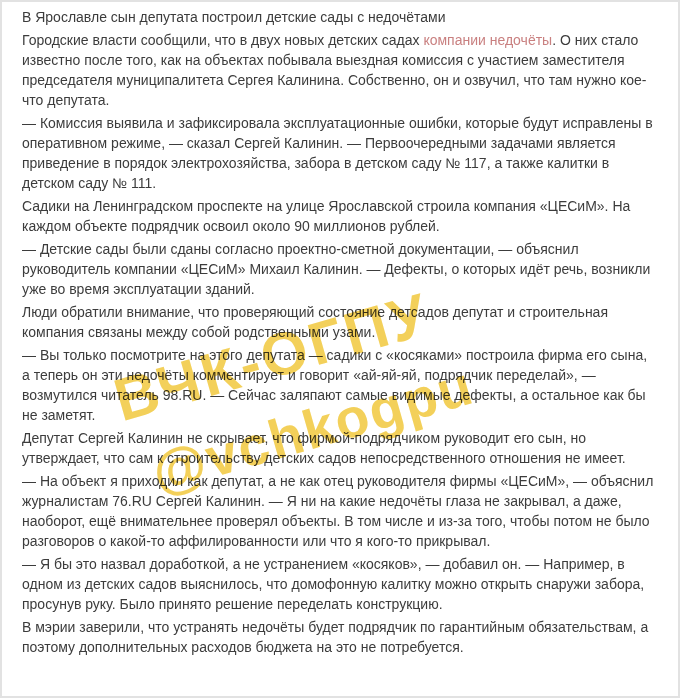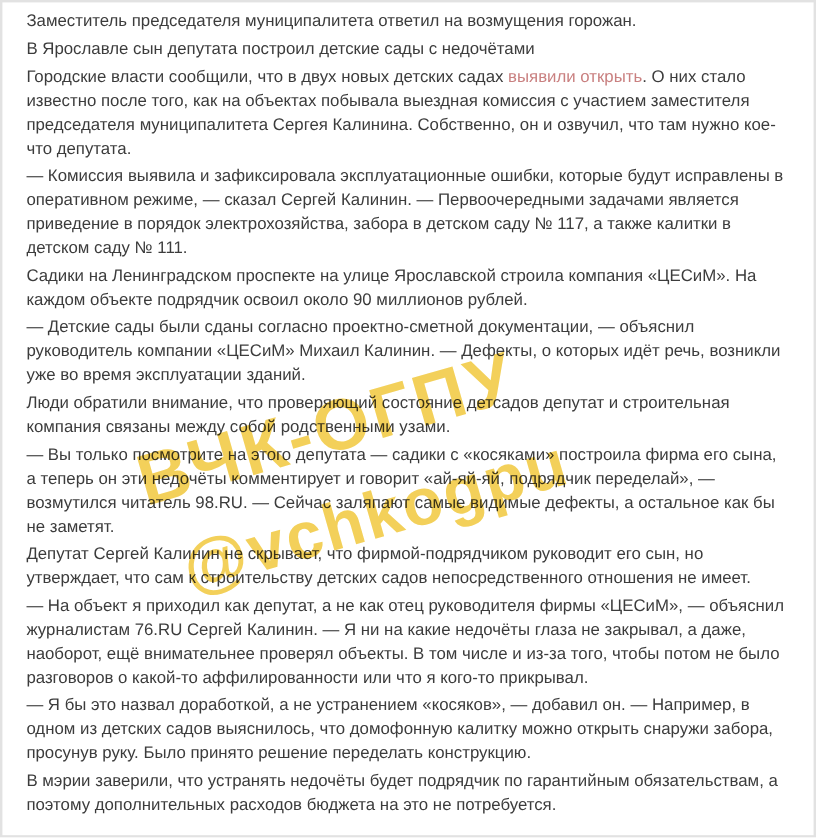--- a/index.html
+++ b/index.html
@@ -56,23 +56,22 @@
     letter-spacing: 2px;
     margin-top: 14px;
     margin-left: 16px;
   }
 </style>
 </head>
 <body>
 
 <div class="page">
   <div class="content">
-    <p>Заместитель председателя муниципалитета ответил на возмущения горожан.</p>
     <p>В Ярославле сын депутата построил детские сады с недочётами</p>
-    <p><span>Городские власти сообщили, что в двух новых детских садах </span><a class="inline-link">выявили открыть</a><span>. О них стало известно после того, как на объектах побывала выездная комиссия с участием заместителя председателя муниципалитета Сергея Калинина. Собственно, он и озвучил, что там нужно кое-что депутата.</span></p>
+    <p><span>Городские власти сообщили, что в двух новых детских садах </span><a class="inline-link">компании недочёты</a><span>. О них стало известно после того, как на объектах побывала выездная комиссия с участием заместителя председателя муниципалитета Сергея Калинина. Собственно, он и озвучил, что там нужно кое-что депутата.</span></p>
     <p>— Комиссия выявила и зафиксировала эксплуатационные ошибки, которые будут исправлены в оперативном режиме, — сказал Сергей Калинин. — Первоочередными задачами является приведение в порядок электрохозяйства, забора в детском саду № 117, а также калитки в детском саду № 111.</p>
     <p>Садики на Ленинградском проспекте на улице Ярославской строила компания «ЦЕСиМ». На каждом объекте подрядчик освоил около 90 миллионов рублей.</p>
     <p>— Детские сады были сданы согласно проектно-сметной документации, — объяснил руководитель компании «ЦЕСиМ» Михаил Калинин. — Дефекты, о которых идёт речь, возникли уже во время эксплуатации зданий.</p>
     <p>Люди обратили внимание, что проверяющий состояние детсадов депутат и строительная компания связаны между собой родственными узами.</p>
     <p>— Вы только посмотрите на этого депутата — садики с «косяками» построила фирма его сына, а теперь он эти недочёты комментирует и говорит «ай-яй-яй, подрядчик переделай», — возмутился читатель 98.RU. — Сейчас заляпают самые видимые дефекты, а остальное как бы не заметят.</p>
     <p>Депутат Сергей Калинин не скрывает, что фирмой-подрядчиком руководит его сын, но утверждает, что сам к строительству детских садов непосредственного отношения не имеет.</p>
     <p>— На объект я приходил как депутат, а не как отец руководителя фирмы «ЦЕСиМ», — объяснил журналистам 76.RU Сергей Калинин. — Я ни на какие недочёты глаза не закрывал, а даже, наоборот, ещё внимательнее проверял объекты. В том числе и из-за того, чтобы потом не было разговоров о какой-то аффилированности или что я кого-то прикрывал.</p>
     <p>— Я бы это назвал доработкой, а не устранением «косяков», — добавил он. — Например, в одном из детских садов выяснилось, что домофонную калитку можно открыть снаружи забора, просунув руку. Было принято решение переделать конструкцию.</p>
     <p>В мэрии заверили, что устранять недочёты будет подрядчик по гарантийным обязательствам, а поэтому дополнительных расходов бюджета на это не потребуется.</p>
 

